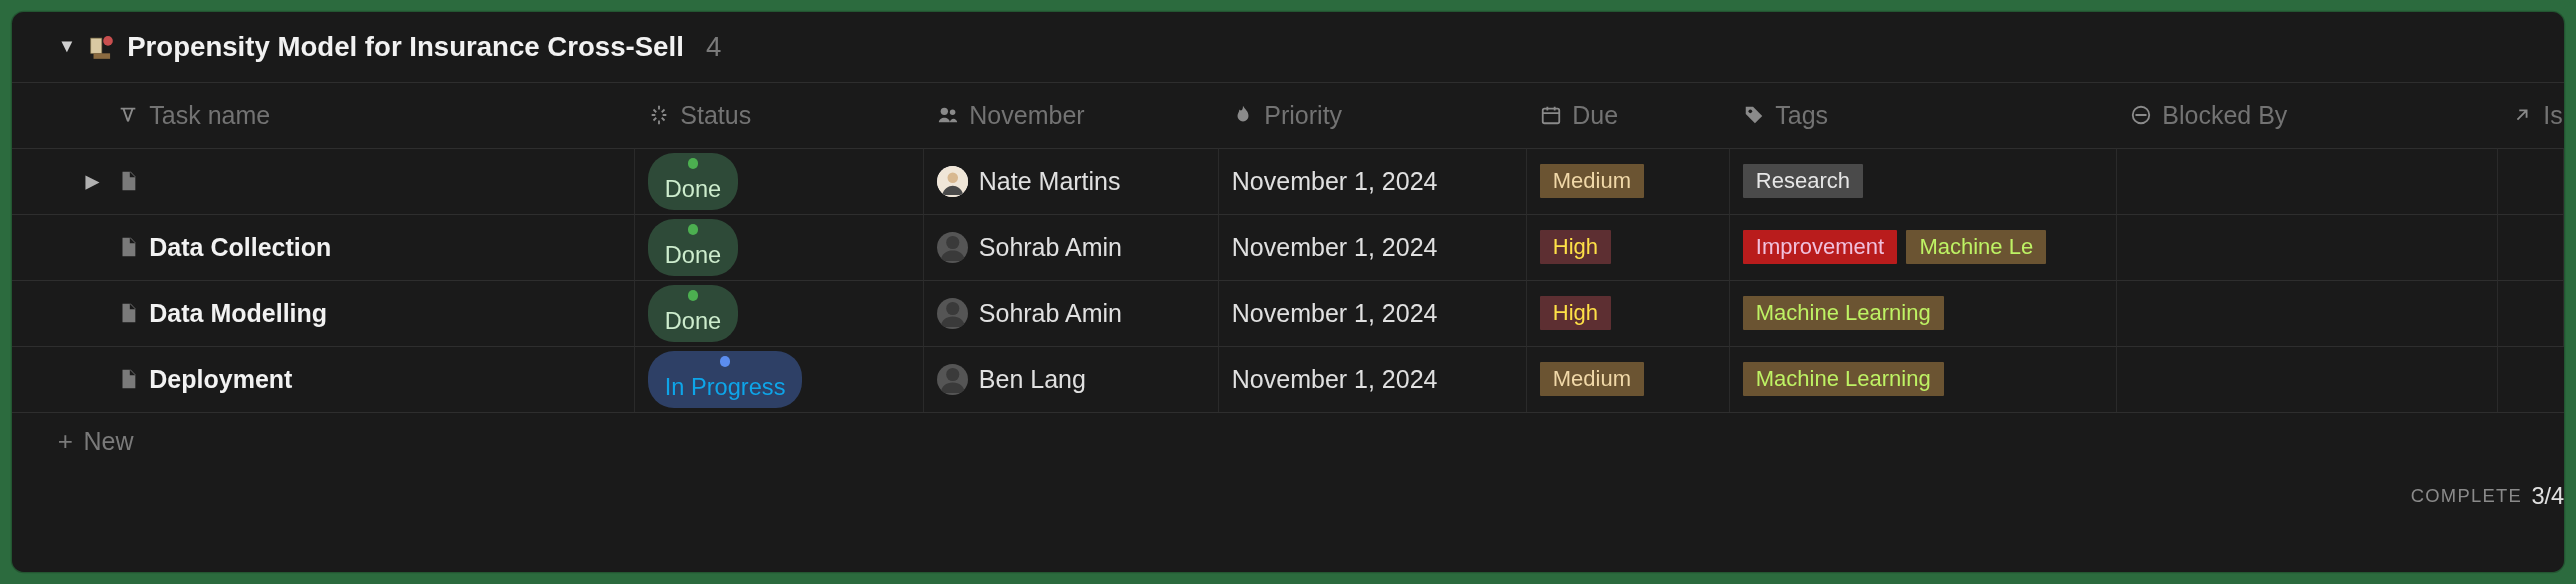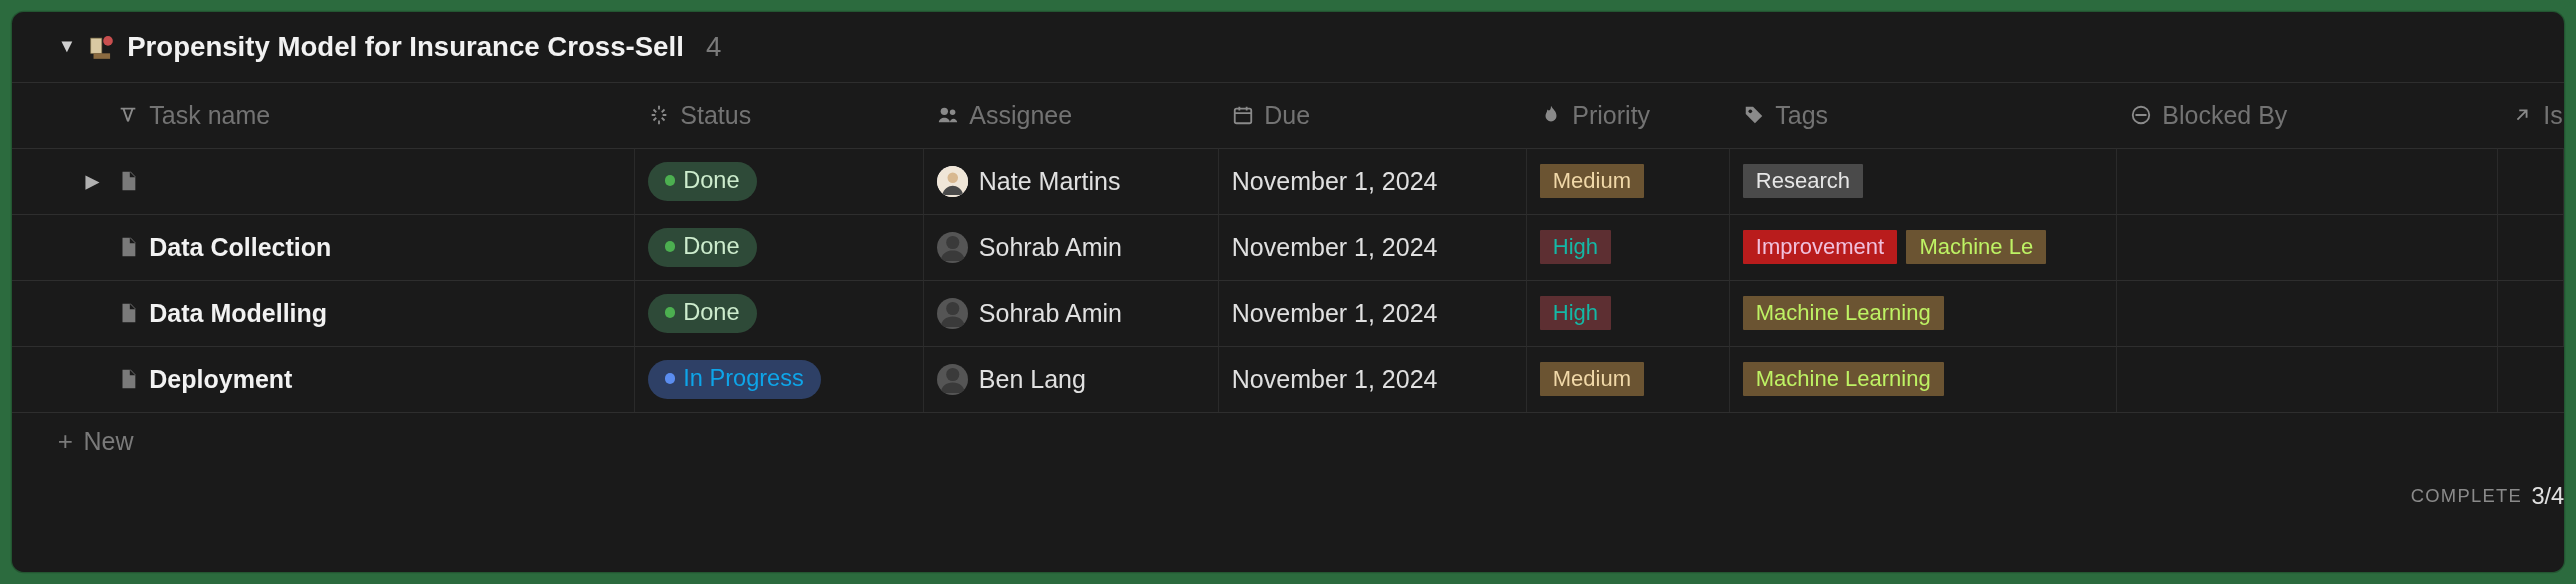--- a/index.html
+++ b/index.html
@@ -77,20 +77,21 @@
 
   
   .pill {
     display: inline-flex;
     align-items: center;
     gap: 7.9px;
     padding: 5.3px 17px 6.6px;
     border-radius: 26px;
     font-size: 23.6px;
     font-weight: 500;
+    flex-direction: column;
   }
   .dot { width: 10.5px; height: 10.5px; border-radius: 50%; }
   .pill-done { background: #2e4a38; color: #cdeccd; }
   .pill-done .dot { background: #4caf50; }
   .pill-progress { background: #2e4066; color: #0ea5e9; }
   .pill-progress .dot { background: #5b8def; }
 
   
   .avatar {
     width: 31.5px; height: 31.5px; border-radius: 50%;
@@ -106,21 +107,21 @@
   
   .tag {
     display: inline-flex;
     align-items: center;
     padding: 3.9px 13px;
     border-radius: 1px;
     font-size: 22px;
     font-weight: 500;
   }
   .tag-medium   { background: #6b5432; color: #f0d8a8; }
-  .tag-high     { background: #5d2f32; color: #14b8a6; text-align: right; }
+  .tag-high     { background: #5d2f32; color: #fde047; text-align: right; }
   .tag-research { background: #4a4a4a; color: #e6e6e6; }
   .tag-improve  { background: #b91c1c; color: #f0c0dc; }
   .tag-ml       { background: #6b5432; color: #bef264; }
   .tags-cell { gap: 9.2px; }
 
   
   .new-row {
     border-top: 1.3px solid #2e2e2e;
     display: flex;
     align-items: center;
@@ -197,44 +198,44 @@
     </div>
     <div class="th">
       <span class="hicon">
           <svg viewBox="0 0 24 24" fill="currentColor">
             <circle cx="8" cy="8" r="4"></circle>
             <circle cx="17" cy="9" r="3"></circle>
             <path d="M2 20c0-3 3-5 6-5s6 2 6 5"></path>
             <path d="M14 20c0-2 2-4 4-4s4 2 4 4"></path>
           </svg>
         </span>
-      <span>Assignee</span>
+      <span>November</span>
+    </div>
+    <div class="th">
+      <span class="hicon">
+          <svg viewBox="0 0 24 24" fill="currentColor">
+            <path d="M12 2c2 4 6 6 6 11a6 6 0 01-12 0c0-3 2-4 2-7 2 2 4 1 4-4z"></path>
+          </svg>
+        </span>
+      <span>Priority</span>
     </div>
     <div class="th">
       <span class="hicon">
           <svg viewBox="0 0 24 24" fill="none" stroke="currentColor" stroke-width="2">
             <rect x="3" y="5" width="18" height="16" rx="2"></rect>
             <line x1="3" y1="10" x2="21" y2="10"></line>
             <line x1="8" y1="3" x2="8" y2="7"></line>
             <line x1="16" y1="3" x2="16" y2="7"></line>
           </svg>
         </span>
       <span>Due</span>
     </div>
     <div class="th">
       <span class="hicon">
           <svg viewBox="0 0 24 24" fill="currentColor">
-            <path d="M12 2c2 4 6 6 6 11a6 6 0 01-12 0c0-3 2-4 2-7 2 2 4 1 4-4z"></path>
-          </svg>
-        </span>
-      <span>Priority</span>
-    </div>
-    <div class="th">
-      <span class="hicon">
-          <svg viewBox="0 0 24 24" fill="currentColor">
             <path d="M3 3h8l10 10-8 8L3 11z"></path>
             <circle cx="8" cy="8" r="2" fill="#1a1a1a"></circle>
           </svg>
         </span>
       <span>Tags</span>
     </div>
     <div class="th">
       <span class="hicon">
           <svg viewBox="0 0 24 24" fill="none" stroke="currentColor" stroke-width="2">
             <circle cx="12" cy="12" r="9"></circle>

